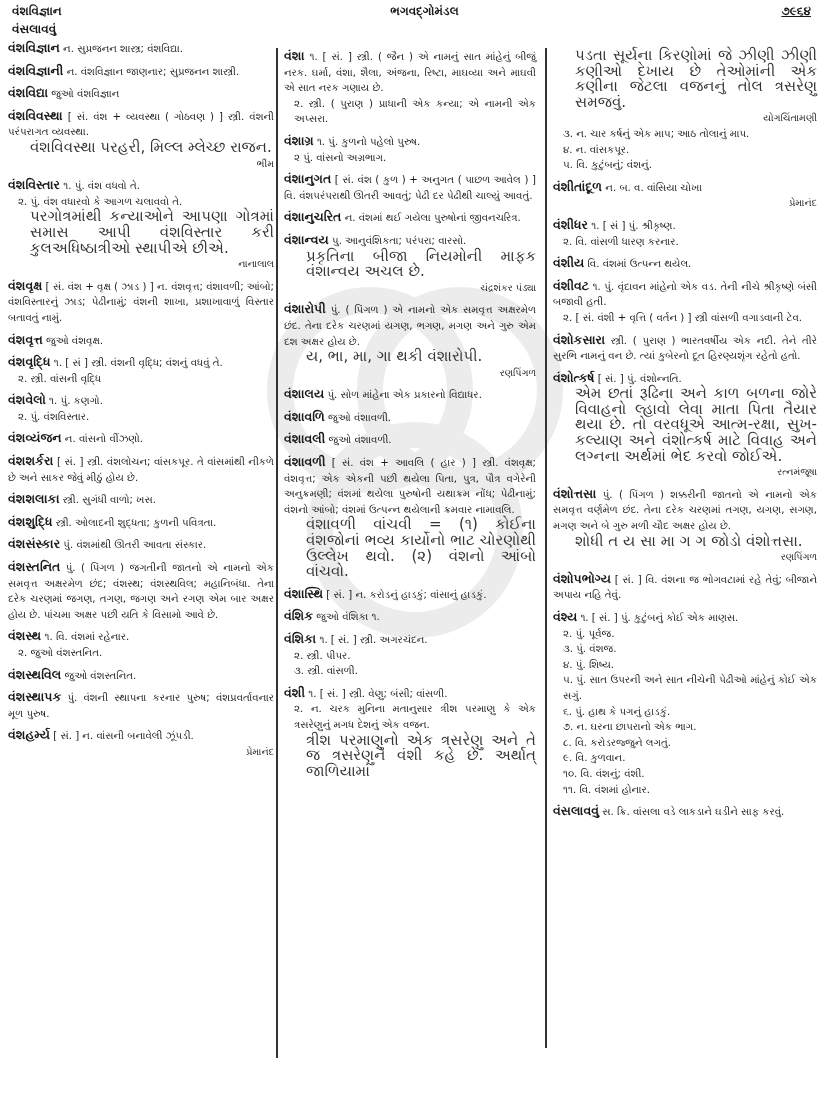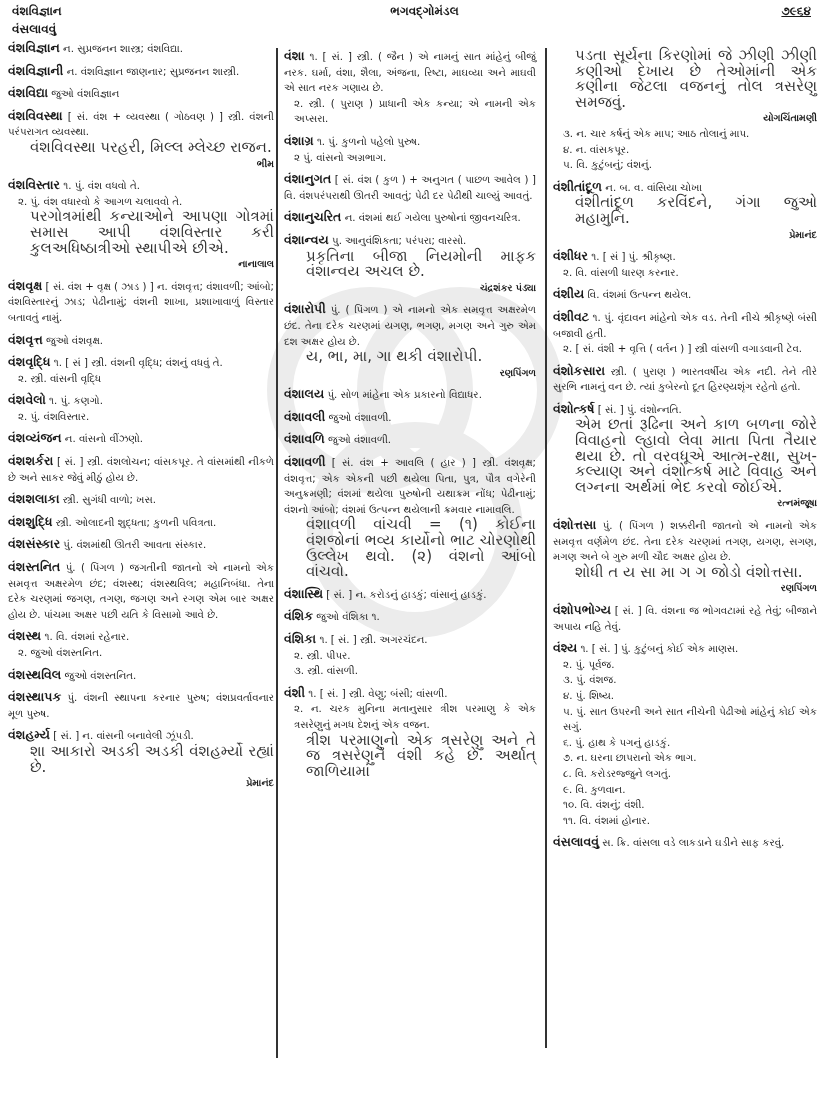--- a/index.html
+++ b/index.html
@@ -29,21 +29,21 @@
   .col-3 { left: 553px; width: 264px; top: 8px; }
   .divider { position: absolute; width: 1.5px; background: #333; }
   .div-1 { left: 276px; top: 48px; height: 1010px; }
   .div-2 { left: 545px; top: 48px; height: 1000px; }
 
   .entry { margin: 0 0 6px 0; text-align: justify; }
   .hw { font-weight: bold; font-size: 12.5px; }
   .gram { font-weight: normal; }
   .sub { display: block; padding-left: 10px; }
   .quote { display: block; padding-left: 22px; font-size: 15px; color: #333; }
-  .src { display: block; text-align: right; font-size: 9.6px; font-weight: bold; }
+  .src { display: block; text-align: right; font-size: 9.6px; }
 </style>
 </head>
 <body>
 
 <svg class="watermark" viewBox="0 0 330 420">
   <g fill="none" stroke="#ececec" stroke-width="26">
     <circle cx="120" cy="150" r="90"></circle>
     <circle cx="210" cy="150" r="90"></circle>
     <circle cx="165" cy="290" r="95"></circle>
   </g>
@@ -72,47 +72,47 @@
       <div class="entry"><span class="hw">વંશવેલો</span> <span class="gram">૧. પું. કણગો.</span><span class="sub">૨. પું. વંશવિસ્તાર.</span></div>
       <div class="entry"><span class="hw">વંશવ્યંજન</span> <span class="gram">ન. વાંસનો વીંઝણો.</span></div>
       <div class="entry"><span class="hw">વંશશર્કરા</span> <span class="gram">[ સં. ] સ્ત્રી. વંશલોચન; વાંસકપૂર. તે વાંસમાંથી નીકળે છે અને સાકર જેવું મીઠું હોય છે.</span></div>
       <div class="entry"><span class="hw">વંશશલાકા</span> <span class="gram">સ્ત્રી. સુગંધી વાળો; ખસ.</span></div>
       <div class="entry"><span class="hw">વંશશુદ્ધિ</span> <span class="gram">સ્ત્રી. ઓલાદની શુદ્ધતા; કુળની પવિત્રતા.</span></div>
       <div class="entry"><span class="hw">વંશસંસ્કાર</span> <span class="gram">પું. વંશમાંથી ઊતરી આવતા સંસ્કાર.</span></div>
       <div class="entry"><span class="hw">વંશસ્તનિત</span> <span class="gram">પું. ( પિંગળ ) જગતીની જાતનો એ નામનો એક સમવૃત્ત અક્ષરમેળ છંદ; વંશસ્થ; વંશસ્થવિલ; મહાનિબંધા. તેના દરેક ચરણમાં જગણ, તગણ, જગણ અને રગણ એમ બાર અક્ષર હોય છે. પાંચમા અક્ષર પછી યતિ કે વિસામો આવે છે.</span></div>
       <div class="entry"><span class="hw">વંશસ્થ</span> <span class="gram">૧. વિ. વંશમાં રહેનાર.</span><span class="sub">૨. જુઓ વંશસ્તનિત.</span></div>
       <div class="entry"><span class="hw">વંશસ્થવિલ</span> <span class="gram">જુઓ વંશસ્તનિત.</span></div>
       <div class="entry"><span class="hw">વંશસ્થાપક</span> <span class="gram">પું. વંશની સ્થાપના કરનાર પુરુષ; વંશપ્રવર્તાવનાર મૂળ પુરુષ.</span></div>
-      <div class="entry"><span class="hw">વંશહર્મ્ય</span> <span class="gram">[ સં. ] ન. વાંસની બનાવેલી ઝૂંપડી.</span><span class="quote">શા આકારો અડકી અડકી વંશહર્મ્યો રહ્યાં છે.</span><span class="src">પ્રેમાનંદ</span></div>
+      <div class="entry"><span class="hw">વંશહર્મ્ય</span> <span class="gram">[ સં. ] ન. વાંસની બનાવેલી ઝૂંપડી.</span><span class="src">પ્રેમાનંદ</span></div>
     </div>
   <div class="col col-2">
       <div class="entry"><span class="hw">વંશા</span> <span class="gram">૧. [ સં. ] સ્ત્રી. ( જૈન ) એ નામનું સાત માંહેનું બીજું નરક. ઘર્મા, વંશા, શૈલા, અંજના, રિષ્ટા, માઘવ્યા અને માઘવી એ સાત નરક ગણાય છે.</span><span class="sub">૨. સ્ત્રી. ( પુરાણ ) પ્રાધાની એક કન્યા; એ નામની એક અપ્સરા.</span></div>
       <div class="entry"><span class="hw">વંશાગ્ર</span> <span class="gram">૧. પું. કુળનો પહેલો પુરુષ.</span><span class="sub">૨ પું. વાંસનો અગ્રભાગ.</span></div>
       <div class="entry"><span class="hw">વંશાનુગત</span> <span class="gram">[ સં. વંશ ( કુળ ) + અનુગત ( પાછળ આવેલ ) ] વિ. વંશપરંપરાથી ઊતરી આવતું; પેઢી દર પેઢીથી ચાલ્યું આવતું.</span></div>
       <div class="entry"><span class="hw">વંશાનુચરિત</span> <span class="gram">ન. વંશમાં થઈ ગયેલા પુરુષોનાં જીવનચરિત્ર.</span></div>
       <div class="entry"><span class="hw">વંશાન્વય</span> <span class="gram">પુ. આનુવંશિકતા; પરંપરા; વારસો.</span><span class="quote">પ્રકૃતિના બીજા નિયમોની માફક વંશાન્વય અચલ છે.</span><span class="src">ચંદ્રશંકર પંડ્યા</span></div>
       <div class="entry"><span class="hw">વંશારોપી</span> <span class="gram">પું. ( પિંગળ ) એ નામનો એક સમવૃત્ત અક્ષરમેળ છંદ. તેના દરેક ચરણમાં યગણ, ભગણ, મગણ અને ગુરુ એમ દશ અક્ષર હોય છે.</span><span class="quote">ય, ભા, મા, ગા થકી વંશારોપી.</span><span class="src">રણપિંગળ</span></div>
       <div class="entry"><span class="hw">વંશાલય</span> <span class="gram">પું. સોળ માંહેના એક પ્રકારનો વિદ્યાધર.</span></div>
+      <div class="entry"><span class="hw">વંશાવળિ</span> <span class="gram">જુઓ વંશાવળી.</span></div>
       <div class="entry"><span class="hw">વંશાવલી</span> <span class="gram">જુઓ વંશાવળી.</span></div>
-      <div class="entry"><span class="hw">વંશાવળિ</span> <span class="gram">જુઓ વંશાવળી.</span></div>
       <div class="entry"><span class="hw">વંશાવળી</span> <span class="gram">[ સં. વંશ + આવલિ ( હાર ) ] સ્ત્રી. વંશવૃક્ષ; વંશવૃત્ત; એક એકની પછી થયેલા પિતા, પુત્ર, પૌત્ર વગેરેની અનુક્રમણી; વંશમાં થયેલા પુરુષોની યથાક્રમ નોંધ; પેઢીનામું; વંશનો આંબો; વંશમાં ઉત્પન્ન થયેલાની ક્રમવાર નામાવલિ.</span><span class="quote">વંશાવળી વાંચવી = (૧) કોઈના વંશજોનાં ભવ્ય કાર્યોનો ભાટ ચોરણોથી ઉલ્લેખ થવો. (૨) વંશનો આંબો વાંચવો.</span></div>
       <div class="entry"><span class="hw">વંશાસ્થિ</span> <span class="gram">[ સં. ] ન. કરોડનું હાડકું; વાંસાનું હાડકું.</span></div>
       <div class="entry"><span class="hw">વંશિક</span> <span class="gram">જુઓ વંશિકા ૧.</span></div>
       <div class="entry"><span class="hw">વંશિકા</span> <span class="gram">૧. [ સં. ] સ્ત્રી. અગરચંદન.</span><span class="sub">૨. સ્ત્રી. પીપર.</span><span class="sub">૩. સ્ત્રી. વાંસળી.</span></div>
       <div class="entry"><span class="hw">વંશી</span> <span class="gram">૧. [ સં. ] સ્ત્રી. વેણુ; બંસી; વાંસળી.</span><span class="sub">૨. ન. ચરક મુનિના મતાનુસાર ત્રીશ પરમાણુ કે એક ત્રસરેણુનું મગધ દેશનું એક વજન.</span><span class="quote">ત્રીશ પરમાણુનો એક ત્રસરેણુ અને તે જ ત્રસરેણુને વંશી કહે છે. અર્થાત્ જાળિયામાં</span></div>
     </div>
   <div class="col col-3">
       <div class="entry">
         <span class="quote">પડતા સૂર્યના કિરણોમાં જે ઝીણી ઝીણી કણીઓ દેખાય છે તેઓમાંની એક કણીના જેટલા વજનનું તોલ ત્રસરેણુ સમજવું.</span>
         <span class="src">યોગચિંતામણી</span>
         <span class="sub">૩. ન. ચાર કર્ષનું એક માપ; આઠ તોલાનું માપ.</span>
         <span class="sub">૪. ન. વાંસકપૂર.</span>
         <span class="sub">૫. વિ. કુટુંબનું; વંશનું.</span>
       </div>
-      <div class="entry"><span class="hw">વંશીતાંદૂળ</span> <span class="gram">ન. બ. વ. વાંસિયા ચોખા</span><span class="quote">વંશીતાંદૂળ કરવિંદને, ગંગા જુઓ મહામુનિ.</span><span class="src">પ્રેમાનંદ</span></div>
+      <div class="entry"><span class="hw">વંશીતાંદૂળ</span> <span class="gram">ન. બ. વ. વાંસિયા ચોખા</span><span class="src">પ્રેમાનંદ</span></div>
       <div class="entry"><span class="hw">વંશીધર</span> <span class="gram">૧. [ સં ] પું. શ્રીકૃષ્ણ.</span><span class="sub">૨. વિ. વાંસળી ધારણ કરનાર.</span></div>
       <div class="entry"><span class="hw">વંશીય</span> <span class="gram">વિ. વંશમાં ઉત્પન્ન થયેલ.</span></div>
       <div class="entry"><span class="hw">વંશીવટ</span> <span class="gram">૧. પું. વૃંદાવન માંહેનો એક વડ. તેની નીચે શ્રીકૃષ્ણે બંસી બજાવી હતી.</span><span class="sub">૨. [ સં. વંશી + વૃત્તિ ( વર્તન ) ] સ્ત્રી વાંસળી વગાડવાની ટેવ.</span></div>
       <div class="entry"><span class="hw">વંશોકસારા</span> <span class="gram">સ્ત્રી. ( પુરાણ ) ભારતવર્ષીય એક નદી. તેને તીરે સુરભિ નામનું વન છે. ત્યાં કુબેરનો દૂત હિરણ્યશૃંગ રહેતો હતો.</span></div>
       <div class="entry"><span class="hw">વંશોત્કર્ષ</span> <span class="gram">[ સં. ] પું. વંશોન્નતિ.</span><span class="quote">એમ છતાં રૂઢિના અને કાળ બળના જોરે વિવાહનો લ્હાવો લેવા માતા પિતા તૈયાર થયા છે. તો વરવધૂએ આત્મ-રક્ષા, સુખ-કલ્યાણ અને વંશોત્કર્ષ માટે વિવાહ અને લગ્નના અર્થમાં ભેદ કરવો જોઈએ.</span><span class="src">રત્નમંજૂષા</span></div>
       <div class="entry"><span class="hw">વંશોત્તસા</span> <span class="gram">પું. ( પિંગળ ) શક્કરીની જાતનો એ નામનો એક સમવૃત્ત વર્ણમેળ છંદ. તેના દરેક ચરણમાં તગણ, યગણ, સગણ, મગણ અને બે ગુરુ મળી ચૌદ અક્ષર હોય છે.</span><span class="quote">શોધી ત ય સા મા ગ ગ જોડો વંશોત્તસા.</span><span class="src">રણપિંગળ</span></div>
       <div class="entry"><span class="hw">વંશોપભોગ્ય</span> <span class="gram">[ સં. ] વિ. વંશના જ ભોગવટામાં રહે તેવું; બીજાને અપાય નહિ તેવું.</span></div>
       <div class="entry"><span class="hw">વંશ્ય</span> <span class="gram">૧. [ સં. ] પું. કુટુંબનું કોઈ એક માણસ.</span><span class="sub">૨. પું. પૂર્વજ.</span><span class="sub">૩. પું. વંશજ.</span><span class="sub">૪. પું. શિષ્ય.</span><span class="sub">૫. પું. સાત ઉપરની અને સાત નીચેની પેઢીઓ માંહેનું કોઈ એક સગું.</span><span class="sub">૬. પું. હાથ કે પગનું હાડકું.</span><span class="sub">૭. ન. ઘરના છાપરાનો એક ભાગ.</span><span class="sub">૮. વિ. કરોડરજ્જુને લગતું.</span><span class="sub">૯. વિ. કુળવાન.</span><span class="sub">૧૦. વિ. વંશનું; વંશી.</span><span class="sub">૧૧. વિ. વંશમાં હોનાર.</span></div>
       <div class="entry"><span class="hw">વંસલાવવું</span> <span class="gram">સ. ક્રિ. વાંસલા વડે લાકડાને ઘડીને સાફ કરવું.</span></div>
     </div>

